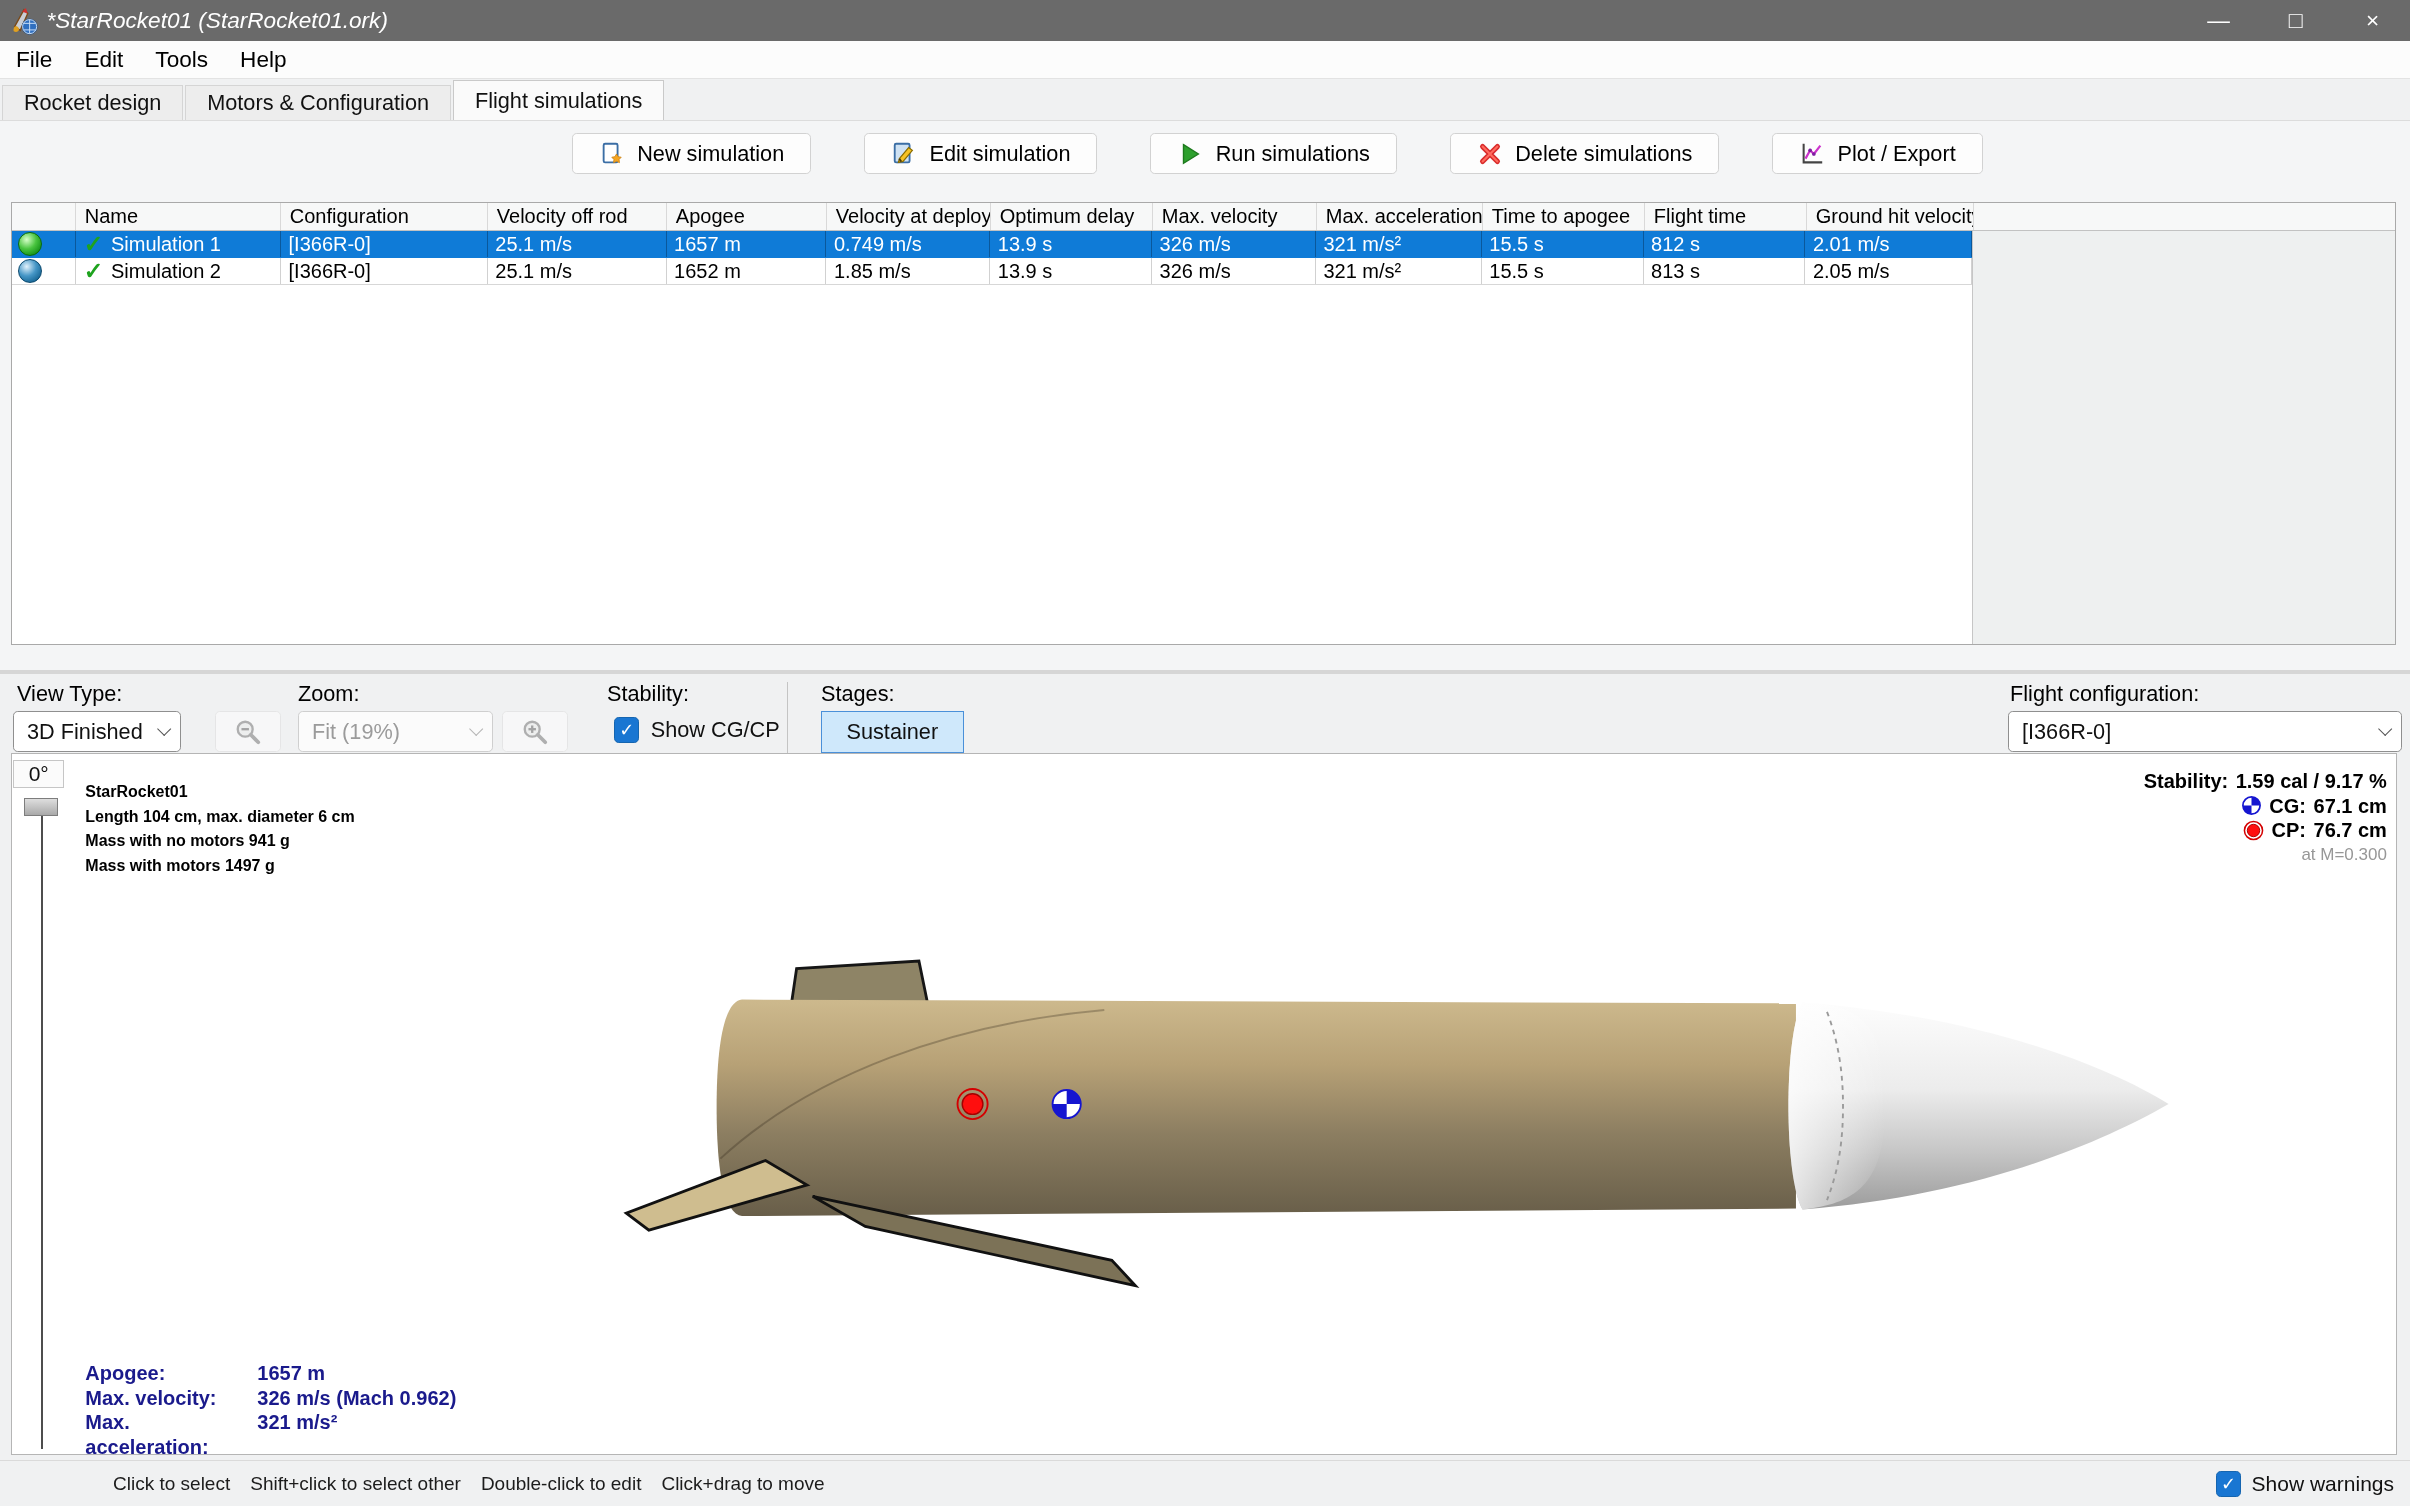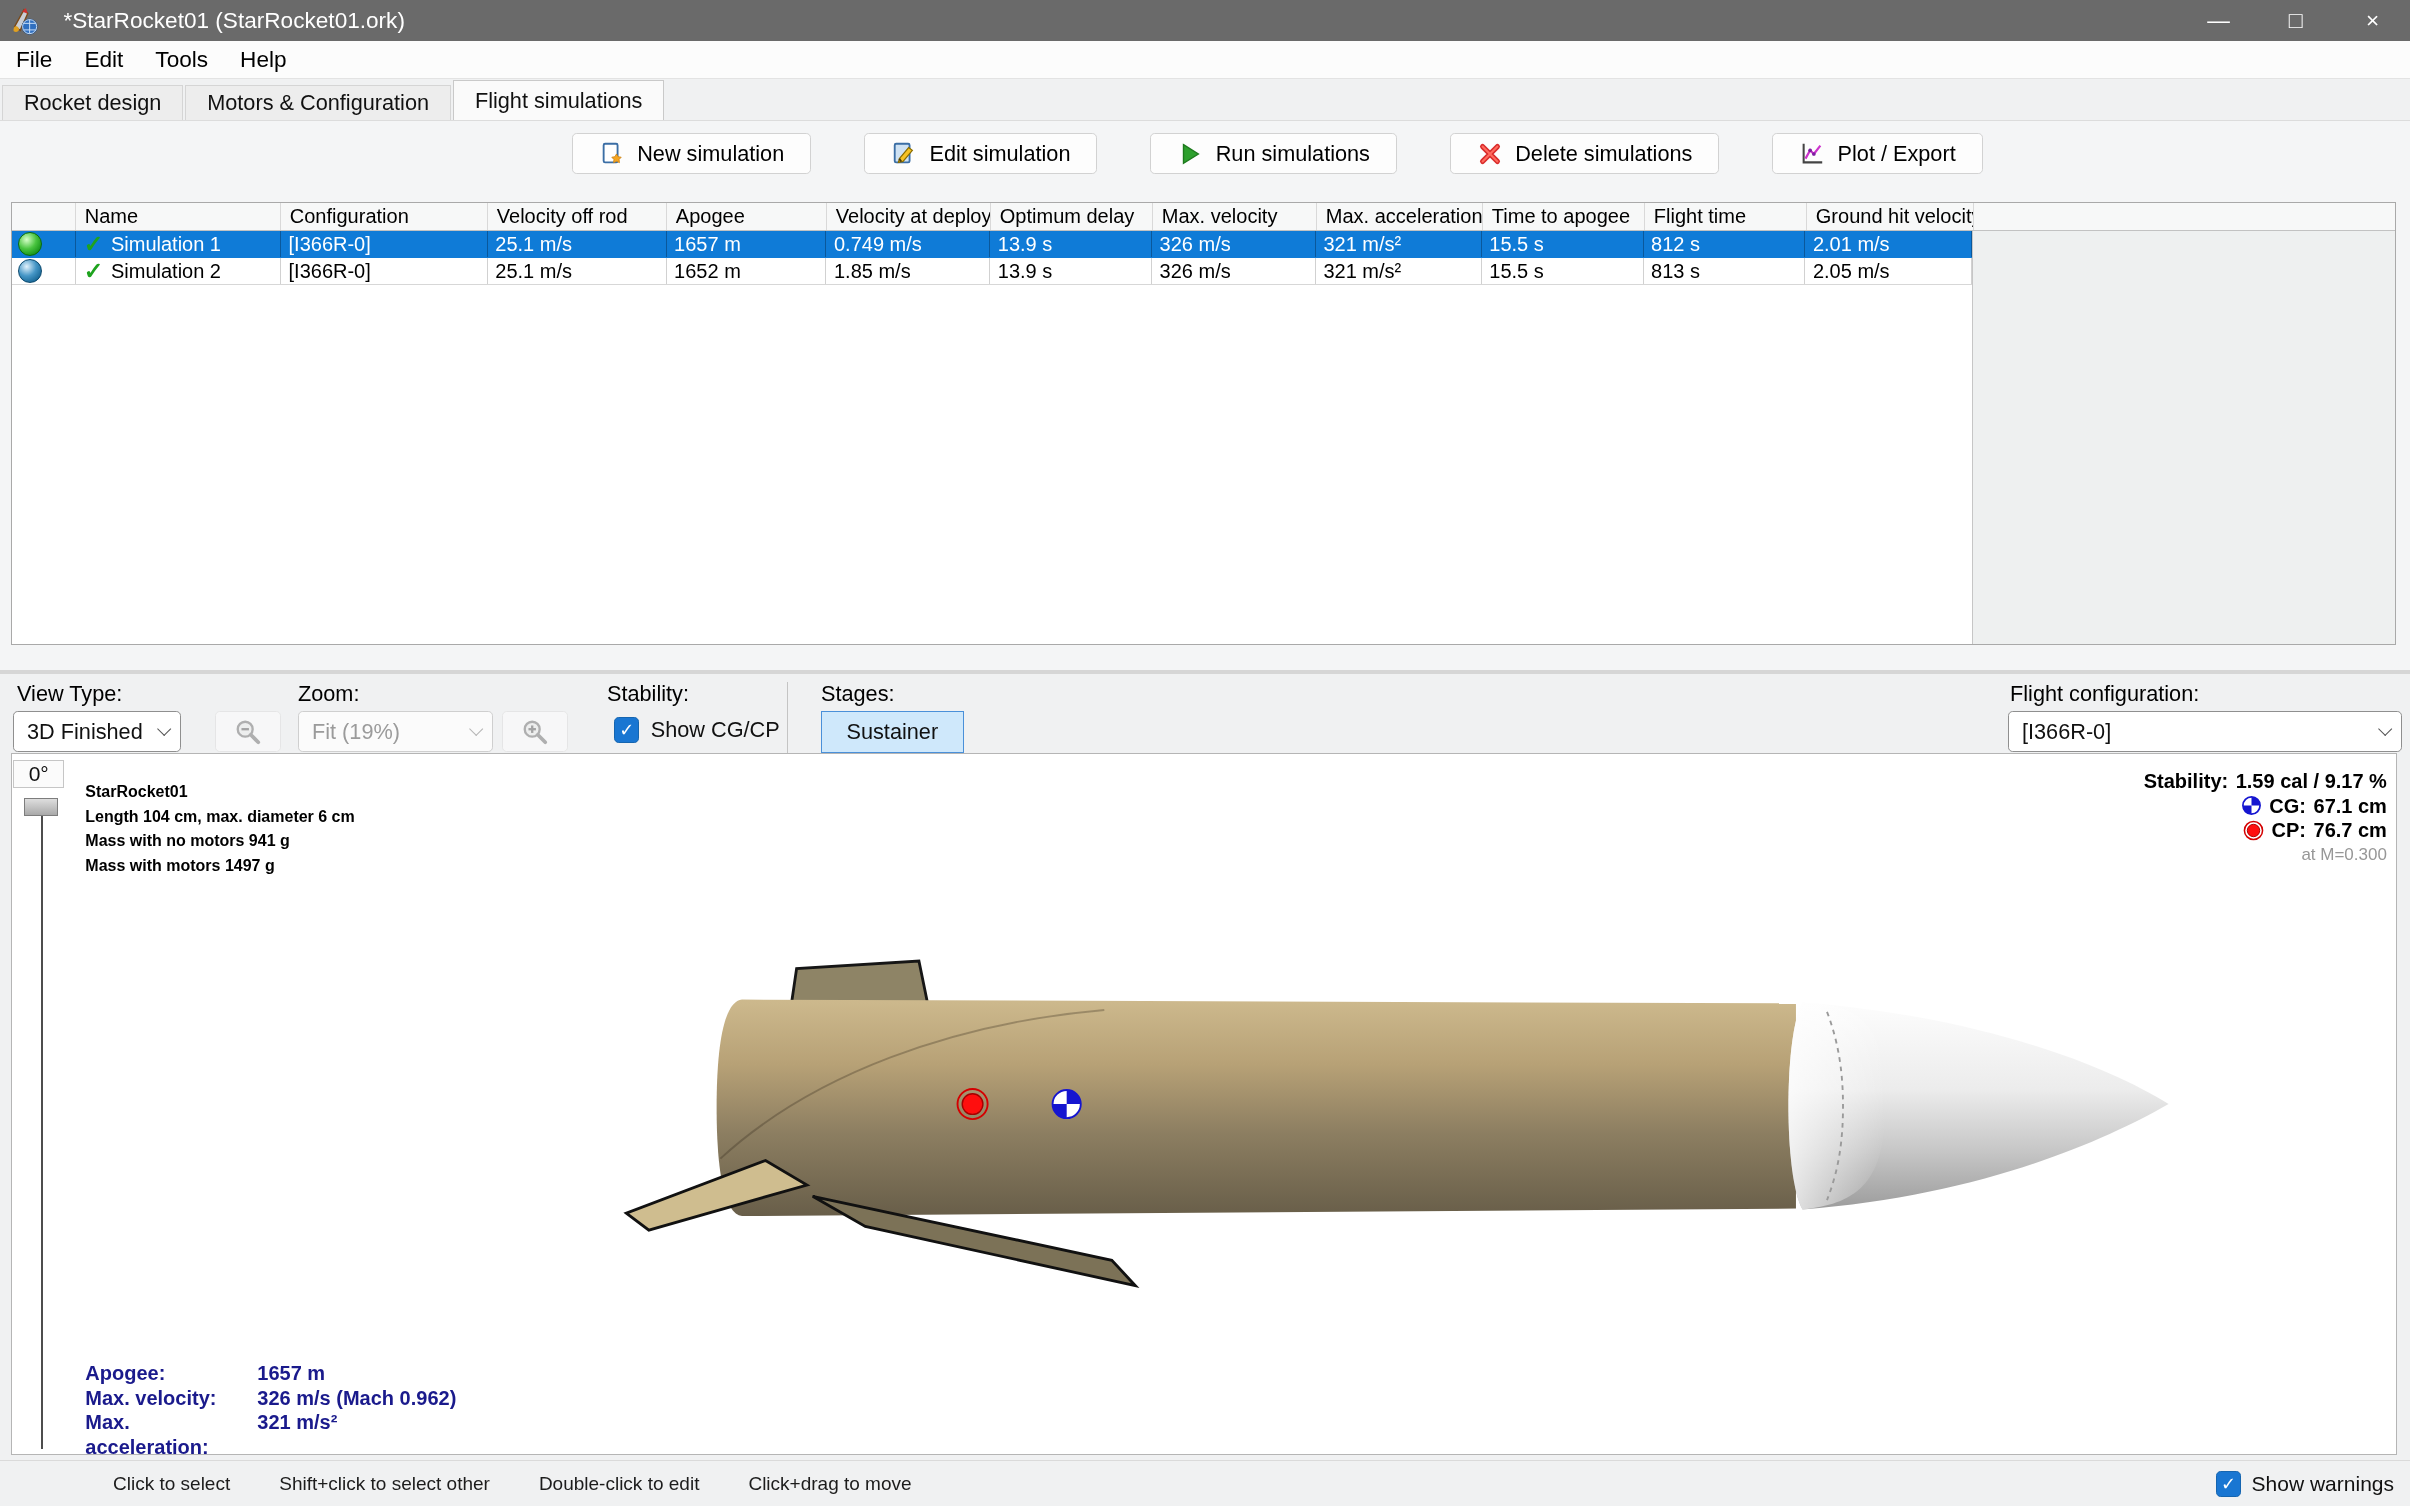--- a/index.html
+++ b/index.html
@@ -3,21 +3,21 @@
 <meta charset="utf-8">
 <style>
   * { margin:0; padding:0; box-sizing:border-box; }
   html,body { width:2411px; height:1507px; overflow:hidden; }
   body { font-family:"Liberation Sans", sans-serif; font-size:20px; color:#111; background:#f0f1f2; position:relative; }
   .abs { position:absolute; }
 
   
   #titlebar { left:0; top:0; width:2411px; height:41px; background:#6a6a6a; display:flex; align-items:center; }
   #app-icon { width:30px; height:30px; margin-left:9.4px; }
-  #title-text { color:#fff; font-size:22.6px; margin-left:24px; }
+  #title-text { color:#fff; font-size:22.6px; margin-left:7px;font-style:italic; }
   #win-controls { margin-left:auto; display:flex; height:100%; }
   .win-btn { width:77px; height:100%; display:flex; align-items:center; justify-content:center; color:#fff; font-size:22.6px; cursor:default; }
 
   
   #menubar { left:0; top:41px; width:2411px; height:38px; background:#fcfcfc; display:flex; align-items:center; border-bottom:0.9px solid #e3e3e3; }
   .menu-item { padding:0 16px; font-size:22.6px; color:#000; height:100%; display:flex; align-items:center; }
 
   
   #tabbar { left:0; top:80px; width:2411px; height:40px; display:flex; align-items:flex-end; background:#f0f1f2; }
   .tab { height:35px; display:flex; align-items:center; padding:0 21px; font-size:21.7px; background:#ededed; border:0.9px solid #d5d5d5; border-bottom:none; margin-left:1.9px; }
@@ -70,21 +70,21 @@
   #stability-info { position:absolute; right:9.4px; top:15px; text-align:right; font-size:20px; line-height:24.5px; color:#000; font-weight:bold; }
   .stab-row { display:flex; justify-content:flex-end; align-items:center; gap:7.5px; }
   .mach { color:#979797; font-size:17px; font-weight:normal; }
   #flight-stats { position:absolute; left:73px; top:607px; color:#1a1a8c; font-weight:bold; font-size:20px; line-height:24.5px; }
   .fs-row { display:flex;gap:33px; }
   .fs-label { width:139px; }
   #rocket-svg { position:absolute; left:0; top:0; }
 
   
   #statusbar { left:0; top:1460px; width:2411px; height:47px; background:#f0f1f2; border-top:0.9px solid #dadada; display:flex; align-items:center; }
-  #hints { margin-left:113px; display:flex; gap:49px; font-size:19px; color:#1c1c1c; }
+  #hints { margin-left:113px; display:flex; gap:20px; font-size:19px; color:#1c1c1c; }
   #show-warnings { margin-left:auto; margin-right:17px; display:flex; align-items:center; gap:10.4px; font-size:21px; }
 </style>
 </head>
 <body>
 
 <div id="titlebar" class="abs">
   <svg id="app-icon" viewBox="0 0 32 32">
     <path d="M6 22 L16 4 L20 8 L12 26 Z" fill="#c9cdd4" stroke="#7a4a1a" stroke-width="1.5"></path>
     <path d="M14 6 L18 2 L20 8 Z" fill="#d03030"></path>
     <path d="M5 27 C4 22 8 20 10 23 C12 26 9 29 5 27 Z" fill="#e0a020"></path>

